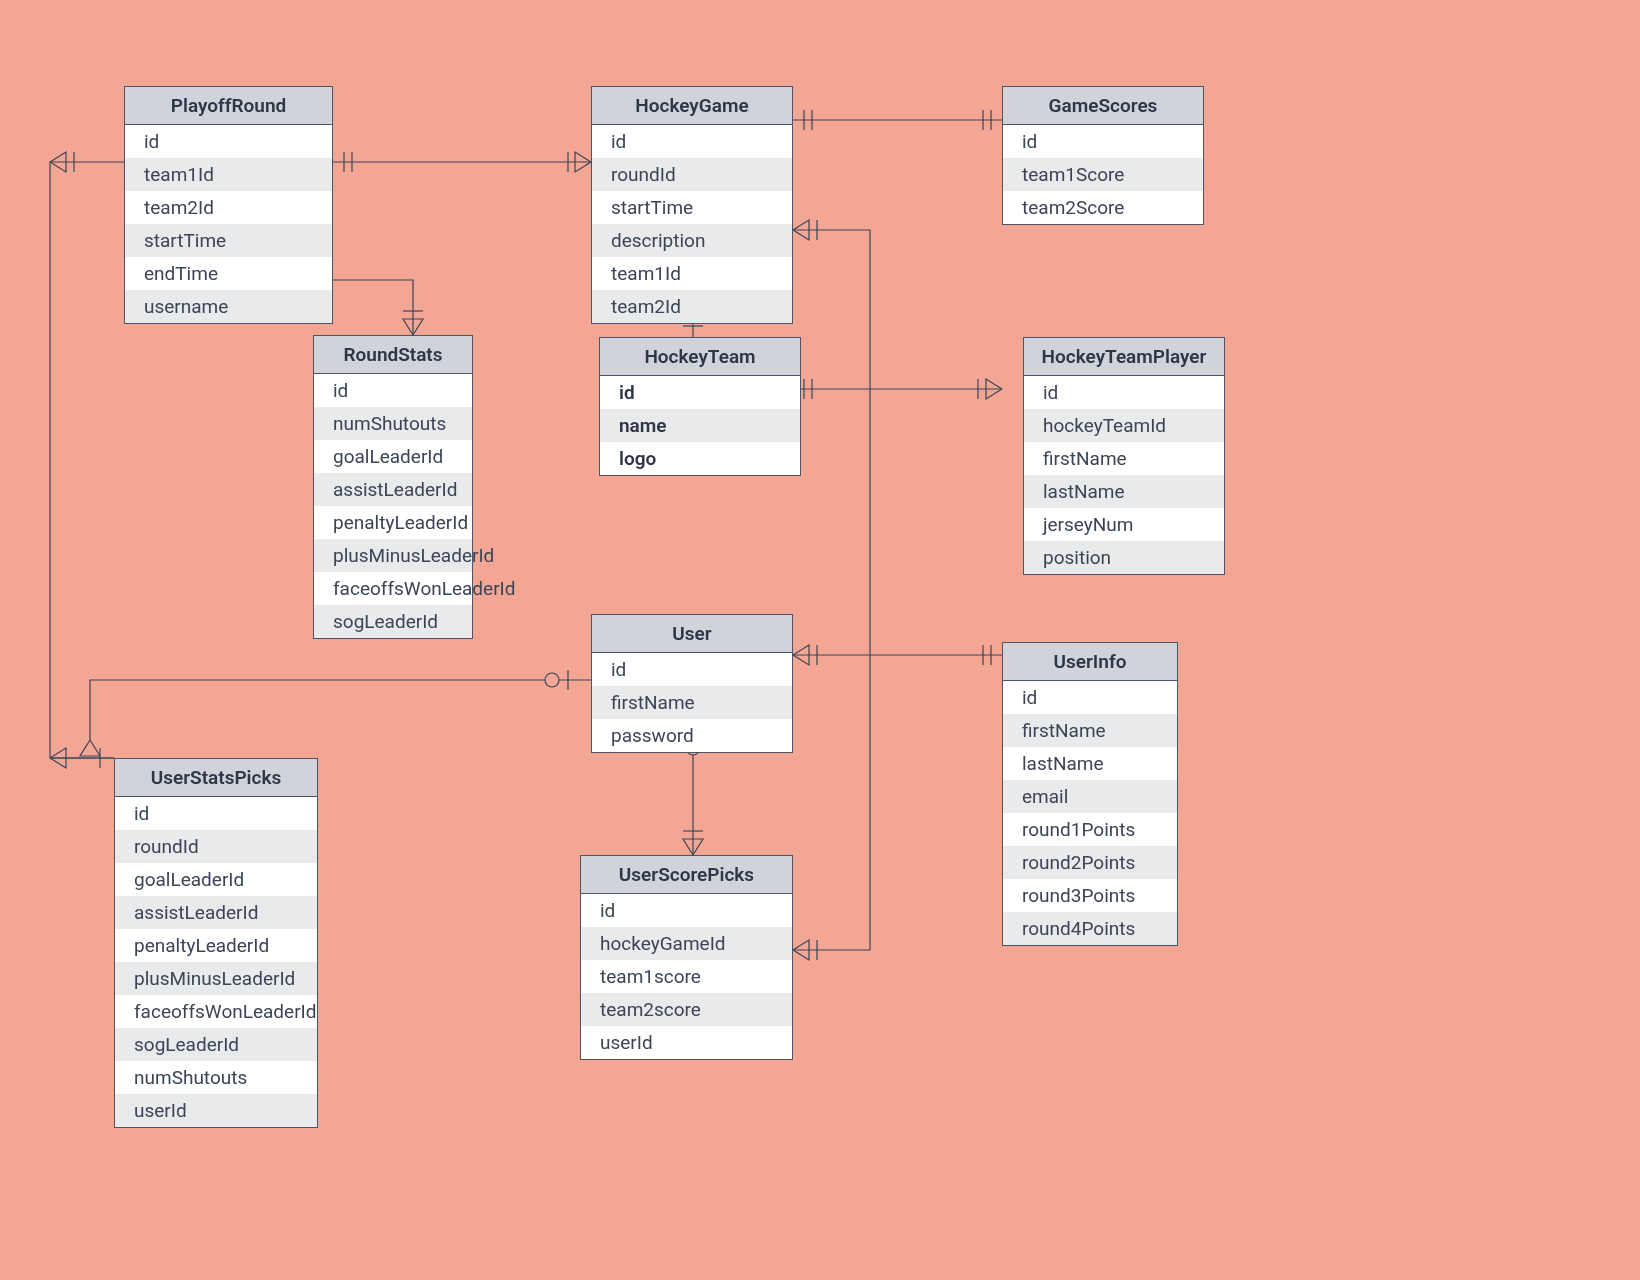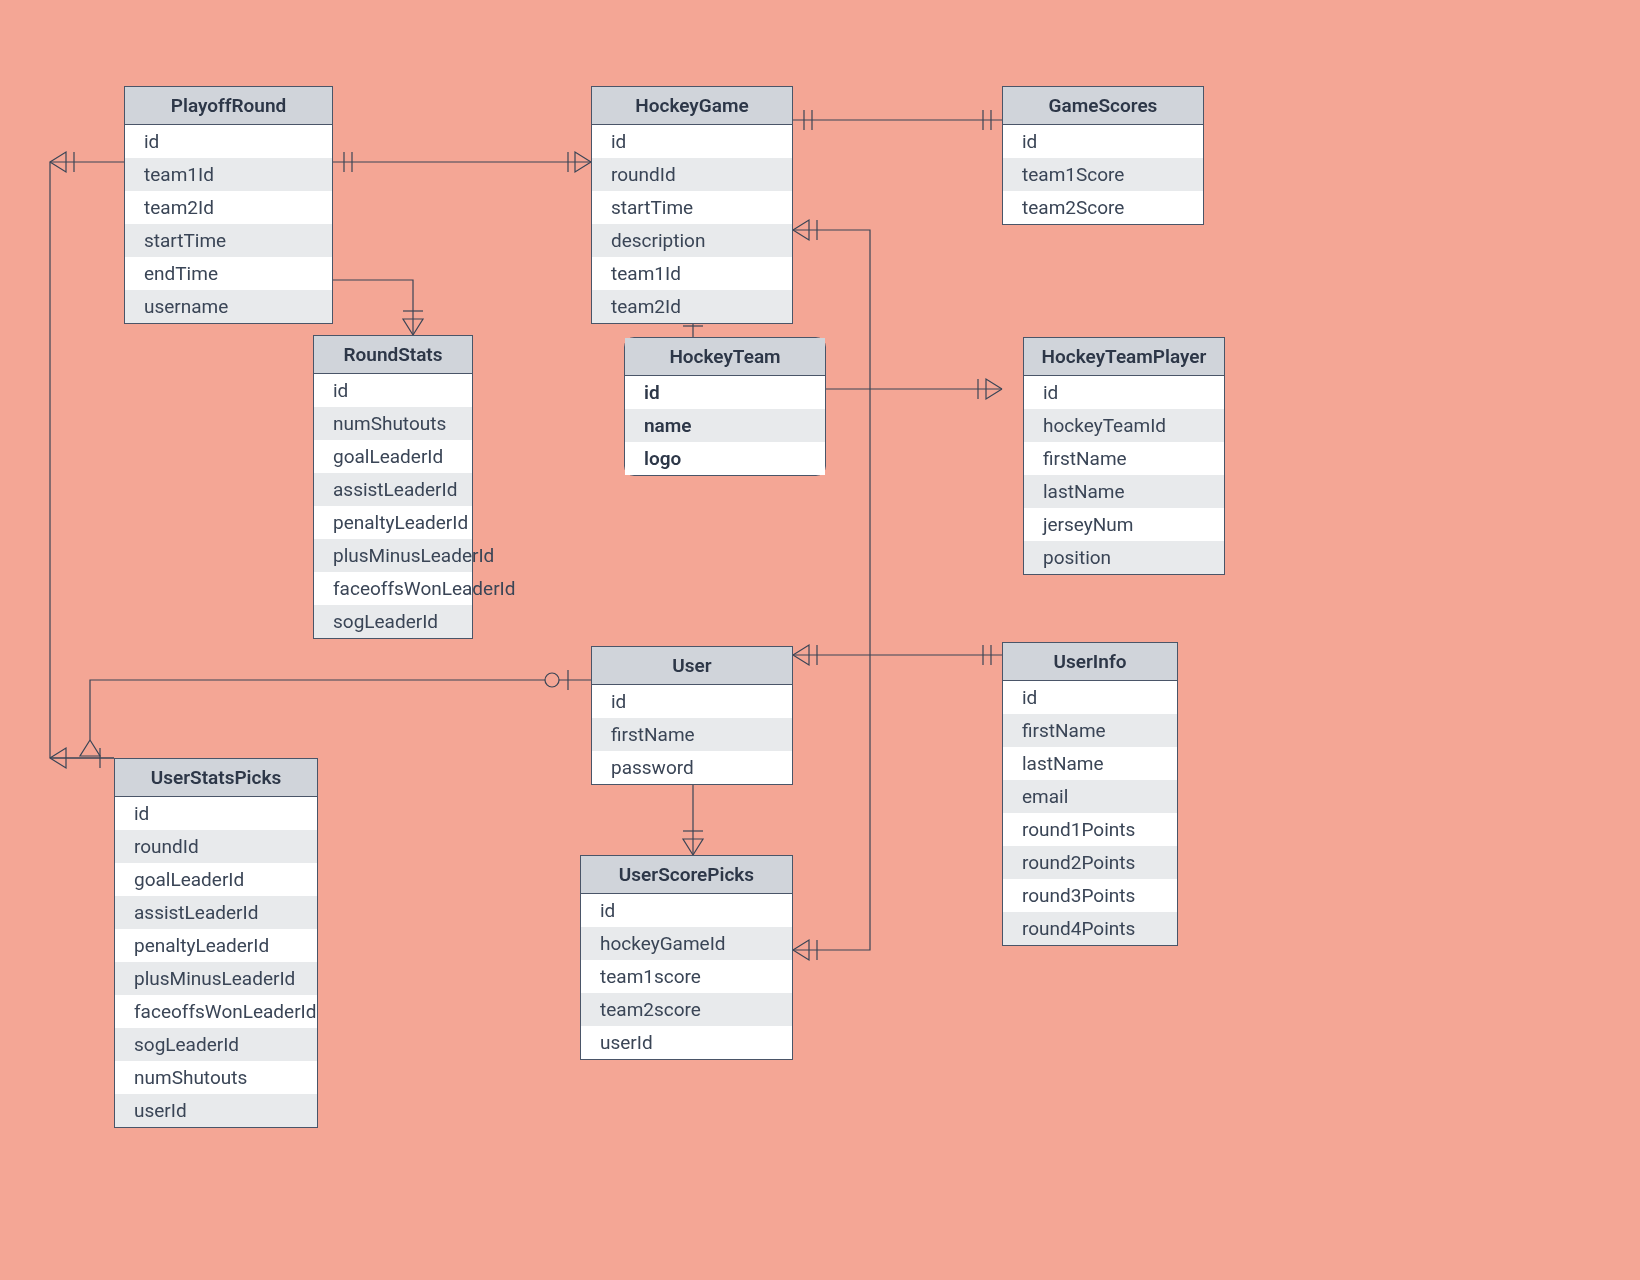--- a/index.html
+++ b/index.html
@@ -153,38 +153,38 @@
     <div class="entity-row">id</div>
     <div class="entity-row">numShutouts</div>
     <div class="entity-row">goalLeaderId</div>
     <div class="entity-row">assistLeaderId</div>
     <div class="entity-row">penaltyLeaderId</div>
     <div class="entity-row">plusMinusLeaderId</div>
     <div class="entity-row">faceoffsWonLeaderId</div>
     <div class="entity-row">sogLeaderId</div>
   </div>
 
-  <div class="entity" style="left:624px; top:337px; width:202px;border-radius:10px;">
+  <div class="entity" style="left:599px; top:337px; width:202px;">
     <div class="entity-header">HockeyTeam</div>
     <div class="entity-row bold">id</div>
     <div class="entity-row bold">name</div>
     <div class="entity-row bold">logo</div>
   </div>
 
   <div class="entity" style="left:1002px; top:337px; width:202px;margin-left:21px;">
     <div class="entity-header">HockeyTeamPlayer</div>
     <div class="entity-row">id</div>
     <div class="entity-row">hockeyTeamId</div>
     <div class="entity-row">firstName</div>
     <div class="entity-row">lastName</div>
     <div class="entity-row">jerseyNum</div>
     <div class="entity-row">position</div>
   </div>
 
-  <div class="entity" style="left:591px; top:646px; width:202px;">
+  <div class="entity" style="left:591px; top:614px; width:202px;">
     <div class="entity-header">User</div>
     <div class="entity-row">id</div>
     <div class="entity-row">firstName</div>
     <div class="entity-row">password</div>
   </div>
 
   <div class="entity" style="left:1002px; top:614px; width:176px;margin-top:28px;">
     <div class="entity-header">UserInfo</div>
     <div class="entity-row">id</div>
     <div class="entity-row">firstName</div>

